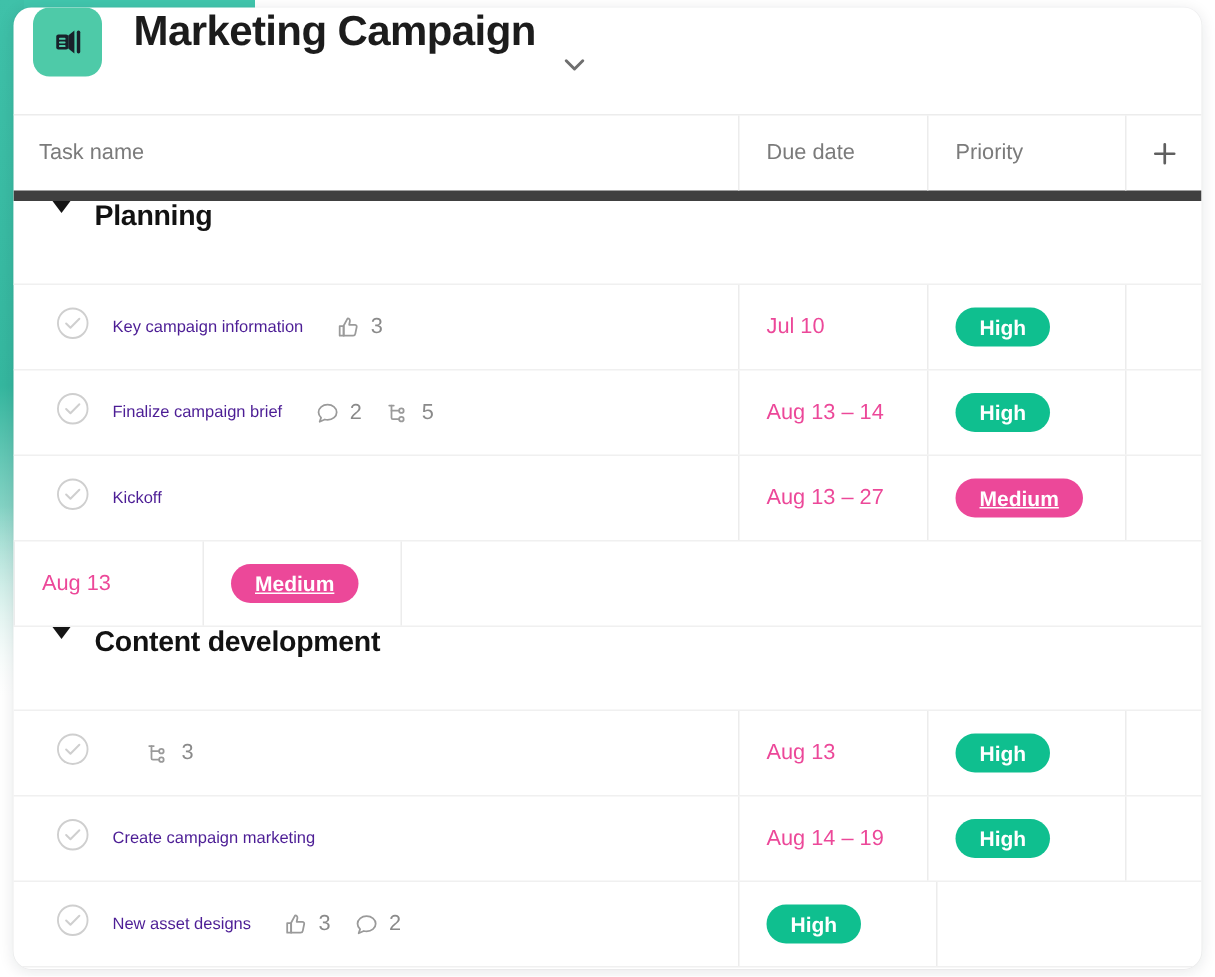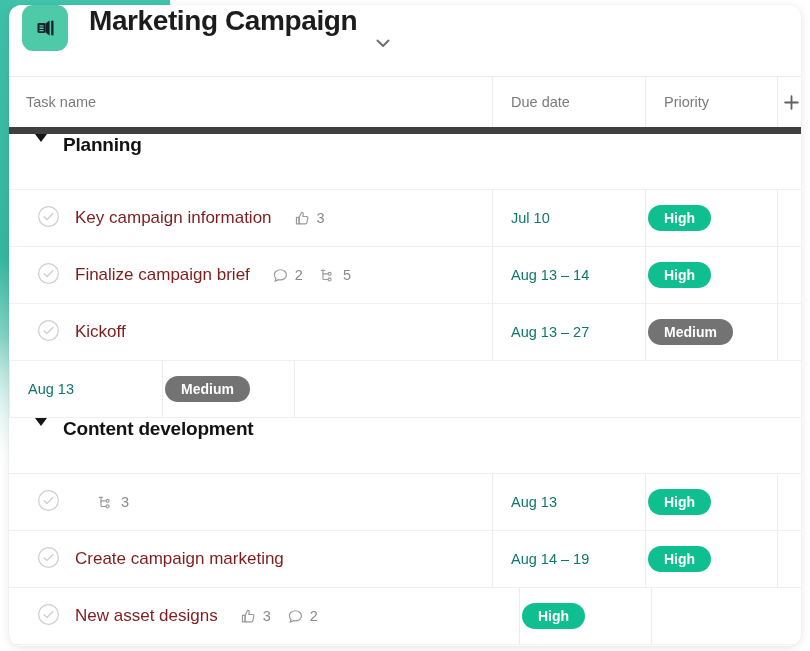--- a/index.html
+++ b/index.html
@@ -99,21 +99,21 @@
   .table { width: 100%; }
 
   .row {
     display: flex;
     align-items: stretch;
     border-bottom: 1px solid #f0f0f0;
   }
 
   .col-task   { width: 483px; flex: 0 0 483px; }
   .col-due    { width: 126px; flex: 0 0 126px; border-left: 1px solid #ececec; }
-  .col-prio   { width: 132px; flex: 0 0 132px; border-left: 1px solid #ececec; margin-left: 27px; }
+  .col-prio   { width: 132px; flex: 0 0 132px; border-left: 1px solid #ececec; }
   .col-add    { width: 51px;  flex: 1 1 auto;  border-left: 1px solid #ececec; }
 
   .head-row { height: 57px; border-bottom: 7px solid #404040; }
   .head-row .cell {
     display: flex;
     align-items: center;
     font-size: 14.5px;
     color: #7b7b7b;
   }
   .head-row .col-task { padding-left: 17px; }
@@ -150,27 +150,27 @@
     font-weight: 700;
     color: #121212;
     letter-spacing: -0.2px;
   }
 
   
   .task-row { height: 57px; }
   .task-row .cell { display: flex; align-items: center; }
   .task-row .col-task { padding-left: 28px; }
   .task-row .col-due  { padding-left: 18px; }
-  .task-row .col-prio { padding-left: 2px; }
+  .task-row .col-prio { padding-left: 18px; }
 
   .check-circle { flex: 0 0 auto; margin-right: 15px; cursor: pointer; }
 
   .task-name {
-    font-size: 17px;
-    color: #7f1d1d;
+    font-size: 11px;
+    color: #4c1d95;
     white-space: nowrap;
   }
 
   .meta-group {
     display: flex;
     align-items: center;
     margin-left: 22px;
     gap: 16px;
   }
   .meta {
@@ -178,39 +178,39 @@
     align-items: center;
     gap: 6px;
     color: #8a8a8a;
     font-size: 14.5px;
     cursor: pointer;
   }
   .meta svg { display: block; }
 
   .due-text {
     font-size: 14.5px;
-    color: #0f766e;
+    color: #ec4899;
     white-space: nowrap;
   }
 
   .badge {
     display: inline-flex;
     align-items: center;
     justify-content: center;
     height: 26px;
     padding: 0 16px;
     border-radius: 13px;
     font-size: 14px;
     font-weight: 600;
     color: #ffffff;
     white-space: nowrap;
     cursor: pointer;
   }
   .badge.high   { background: #0fbf8f; }
-  .badge.medium { background: #737373; }
+  .badge.medium { background: #ec4899; text-decoration: underline; }
 </style>
 </head>
 <body>
 
 <div id="stage">
 
   <div class="accent-top"></div>
   <div class="accent-left"></div>
 
   <div class="card">

